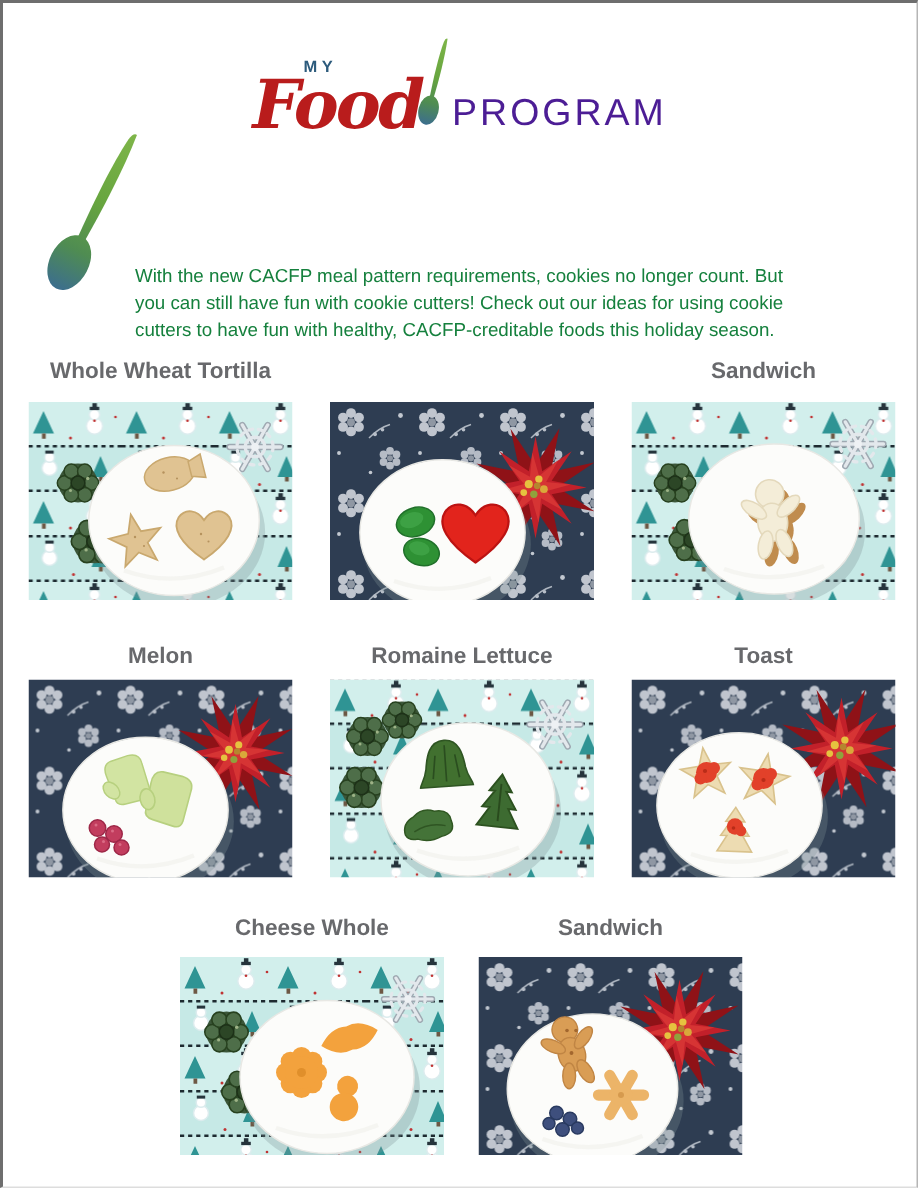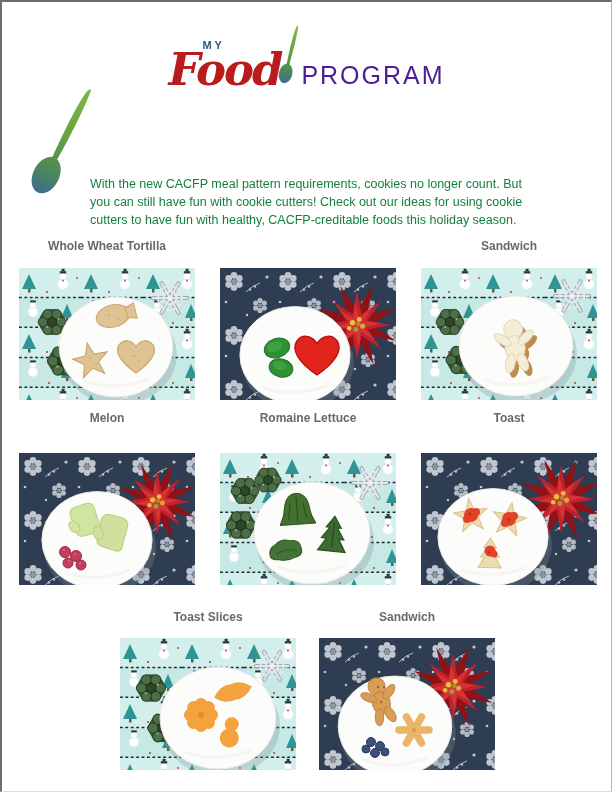--- a/index.html
+++ b/index.html
@@ -30,26 +30,26 @@
             border-top:3px solid #c9d6bd; border-bottom:3px solid #c9d6bd; }
   .banner-title { display:block; line-height:44px; padding-left:86px; color:#ffffff;
                   font-size:20.5px; letter-spacing:1px; white-space:nowrap; }
   .deco-spoon { position:absolute; top:82px; left:16px; width:88px; height:122px; z-index:3; }
 
   
   .intro { position:absolute; top:160px; left:88px; width:452px;
            font-size:12.5px; line-height:1.45; color:#15803d; }
 
   
-  .caption { position:absolute; width:176px; text-align:center; font-size:12px;
+  .caption { position:absolute; width:176px; text-align:center; font-size:15px;
              font-weight:bold; color:#68696c; }
   .photo { position:absolute; width:176px; height:132px; }
   .photo svg { display:block; width:100%; height:100%; }
 
-  .cap-r1 { top:237px; } .cap-r2 { top:409px; } .cap-r3 { top:608px; }
+  .cap-r1 { top:237px; } .cap-r2 { top:427px; } .cap-r3 { top:608px; }
   .ph-r1  { top:266px; } .ph-r2  { top:451px; } .ph-r3  { top:636px; }
   .col1 { left:17px; } .col2 { left:218px; } .col3 { left:419px; }
   .col7 { left:118px; } .col8 { left:317px; }
 
   .hidden-defs { position:absolute; width:0; height:0; overflow:hidden; }
 </style>
 </head>
 <body>
 
 <svg class="hidden-defs" aria-hidden="true">
@@ -346,21 +346,21 @@
           </g>
         <g fill="#b92c18">
           <circle cx="49" cy="61" r="1.4"></circle>
             <circle cx="88" cy="67" r="1.4"></circle>
             <circle cx="68" cy="99" r="1.2"></circle>
         </g>
       </g>
     </svg>
   </div>
 
-  <div class="caption cap-r3 col7">Toast Slices</div>
+  <div class="caption cap-r3 col7">Cheese Whole</div>
   <div class="caption cap-r3 col8">Sandwich</div>
 
   <div class="photo ph-r3 col7">
     <svg viewBox="0 0 176 132">
       <rect width="176" height="132" fill="url(#patTeal)"></rect>
       <use href="#pinecone" transform="translate(31,50) scale(1.05)"></use>
       <use href="#pinecone" transform="translate(43,90) scale(1.1)"></use>
       <use href="#snowflake" transform="translate(152,28) scale(0.95)"></use>
       <use href="#plate" transform="translate(98,80)"></use>
       <g fill="#f3a23d">

